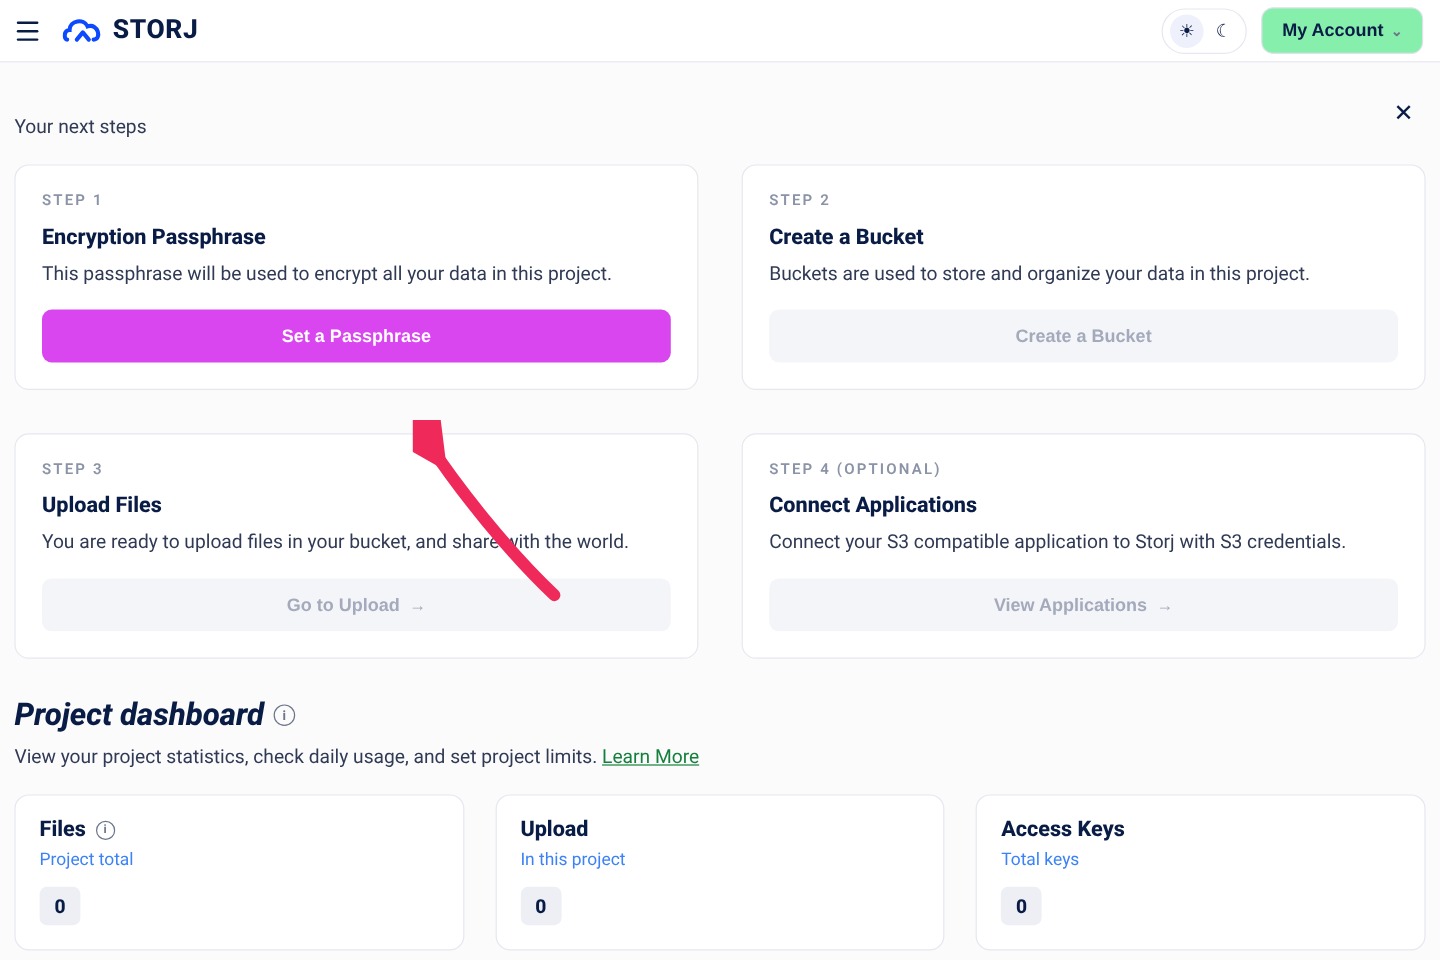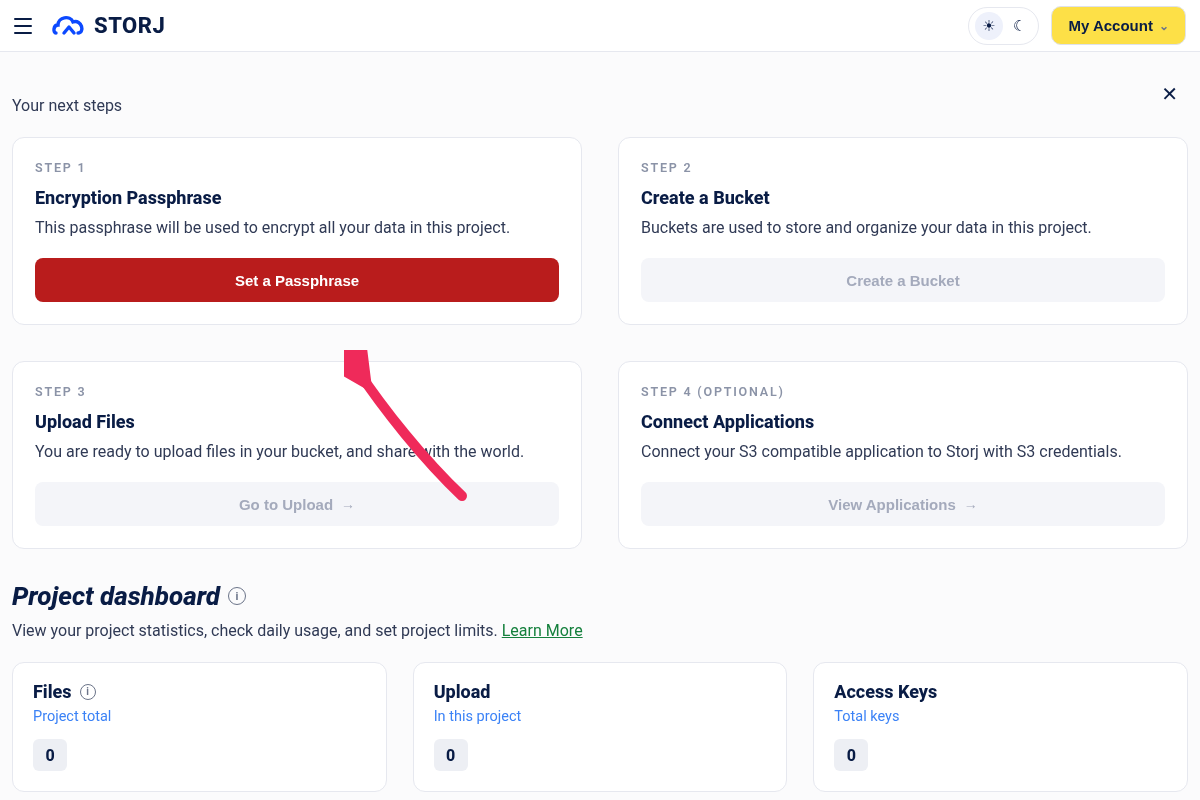--- a/index.html
+++ b/index.html
@@ -35,21 +35,21 @@
     cursor:pointer;
   }
   .theme-pill .sun {
     width:28px; height:28px; border-radius:50%;
     background:#eef1fb; display:flex; align-items:center; justify-content:center;
     font-size:15px;
   }
   .theme-pill .moon { font-size:15px; padding-right:6px; color:#091c45; }
   .account-btn {
     border:1px solid #dfe2eb; border-radius:10px; padding:10px 16px;
-    background:#fde047; font-weight:700; font-size:15px; color:#091c45;
+    background:#86efac; font-weight:700; font-size:15px; color:#091c45;
     display:flex; align-items:center; gap:6px; cursor:pointer;
   }
   .chev-down { font-size:12px; color:#6b7489; }
 
   .page { padding: 24px 12px 0 12px; }
   .welcome-row { display:flex; align-items:flex-start; }
   .welcome-title { font-size:28px; font-weight:800; color:#091c45; }
   .welcome-sub { font-size:16px; color:#303a55; margin-top:20px; }
   .close-x { margin-left:auto; font-size:20px; cursor:pointer; color:#091c45; padding:6px 10px; }
 
@@ -58,21 +58,21 @@
     gap: 36px; margin-top:22px;
   }
   .card {
     background:#fff; border:1px solid #e6e8ef; border-radius:12px;
     padding:22px 22px 22px 22px;
   }
   .step-label { font-size:12.5px; letter-spacing:1.8px; color:#8b93a7; font-weight:600; }
   .step-title { font-size:18px; font-weight:800; color:#091c45; margin-top:12px; }
   .step-desc  { font-size:16px; color:#303a55; margin-top:8px; line-height:1.5; }
   .primary-btn {
-    margin-top:18px; width:100%; background:#b91c1c; color:#fff; border:none;
+    margin-top:18px; width:100%; background:#d946ef; color:#fff; border:none;
     border-radius:8px; height:44px; font-weight:700; font-size:15px; cursor:pointer;
   }
   .disabled-btn {
     margin-top:18px; width:100%; background:#f4f5f9; color:#a4aabc; border:none;
     border-radius:8px; height:44px; font-weight:700; font-size:15px;
     display:flex; align-items:center; justify-content:center; gap:8px;
   }
   .arrow-right { font-size:14px; }
 
   .dash-header { margin-top:32px; display:flex; align-items:center; gap:8px; }

